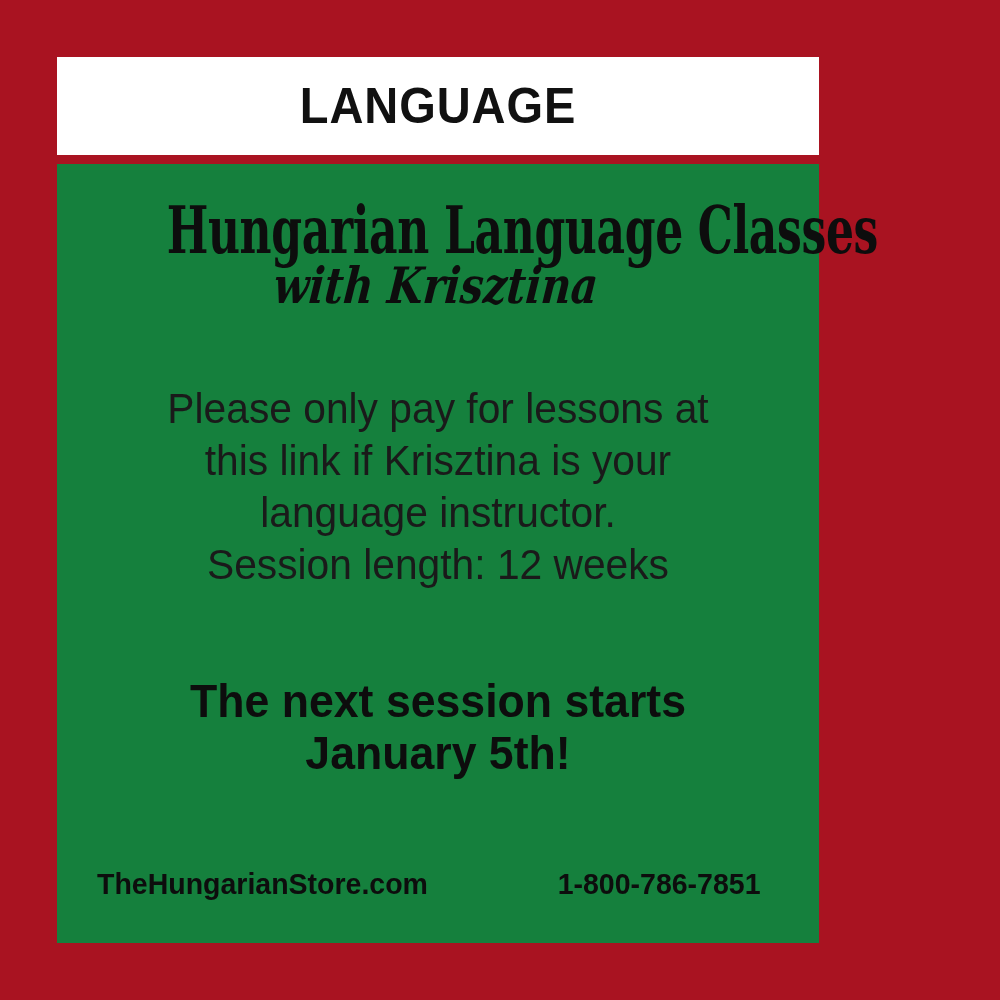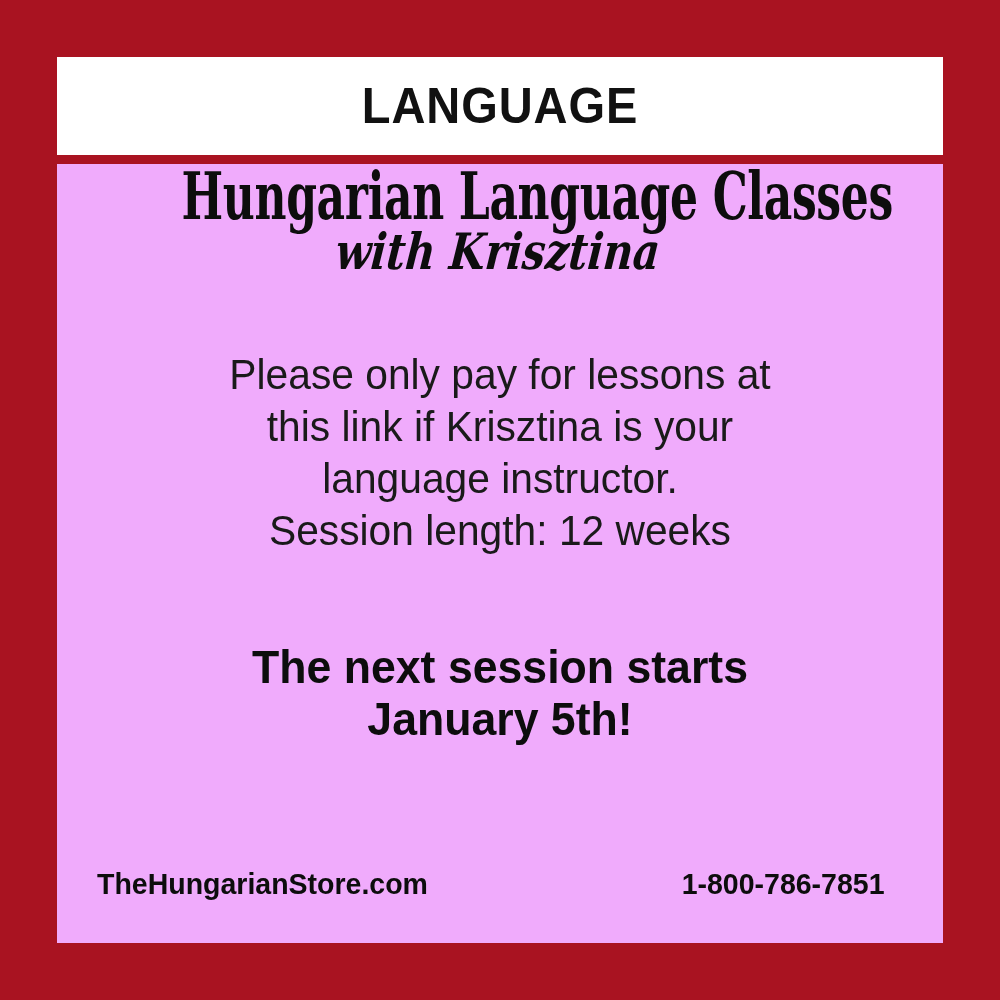--- a/index.html
+++ b/index.html
@@ -20,23 +20,23 @@
     height: 1000px;
     background: #a91321;
     box-sizing: border-box;
   }
 
   
   .panel {
     position: absolute;
     left: 57px;
     top: 57px;
-    width: 886px;
+    width: 762px;
     height: 886px;
-    background: #f0abfc;
+    background: #15803d;
     box-sizing: border-box;
     display: flex;
     flex-direction: column;
   }
 
   
   .header-band {
     height: 98px;
     flex: 0 0 98px;
     display: flex;
@@ -68,20 +68,21 @@
     flex: 1 1 auto;
     position: relative;
     display: flex;
     flex-direction: column;
     align-items: center;
     box-sizing: border-box;
     padding: 0 24px;
   }
 
   .title-block {
+    margin-top: 34px;
     text-align: center;
     width: 100%;
   }
 
   .course-title {
     font-family: "DejaVu Serif", "Liberation Serif", serif;
     font-weight: bold;
     font-size: 58px;
     line-height: 1.02;
     color: #0d0d0d;

